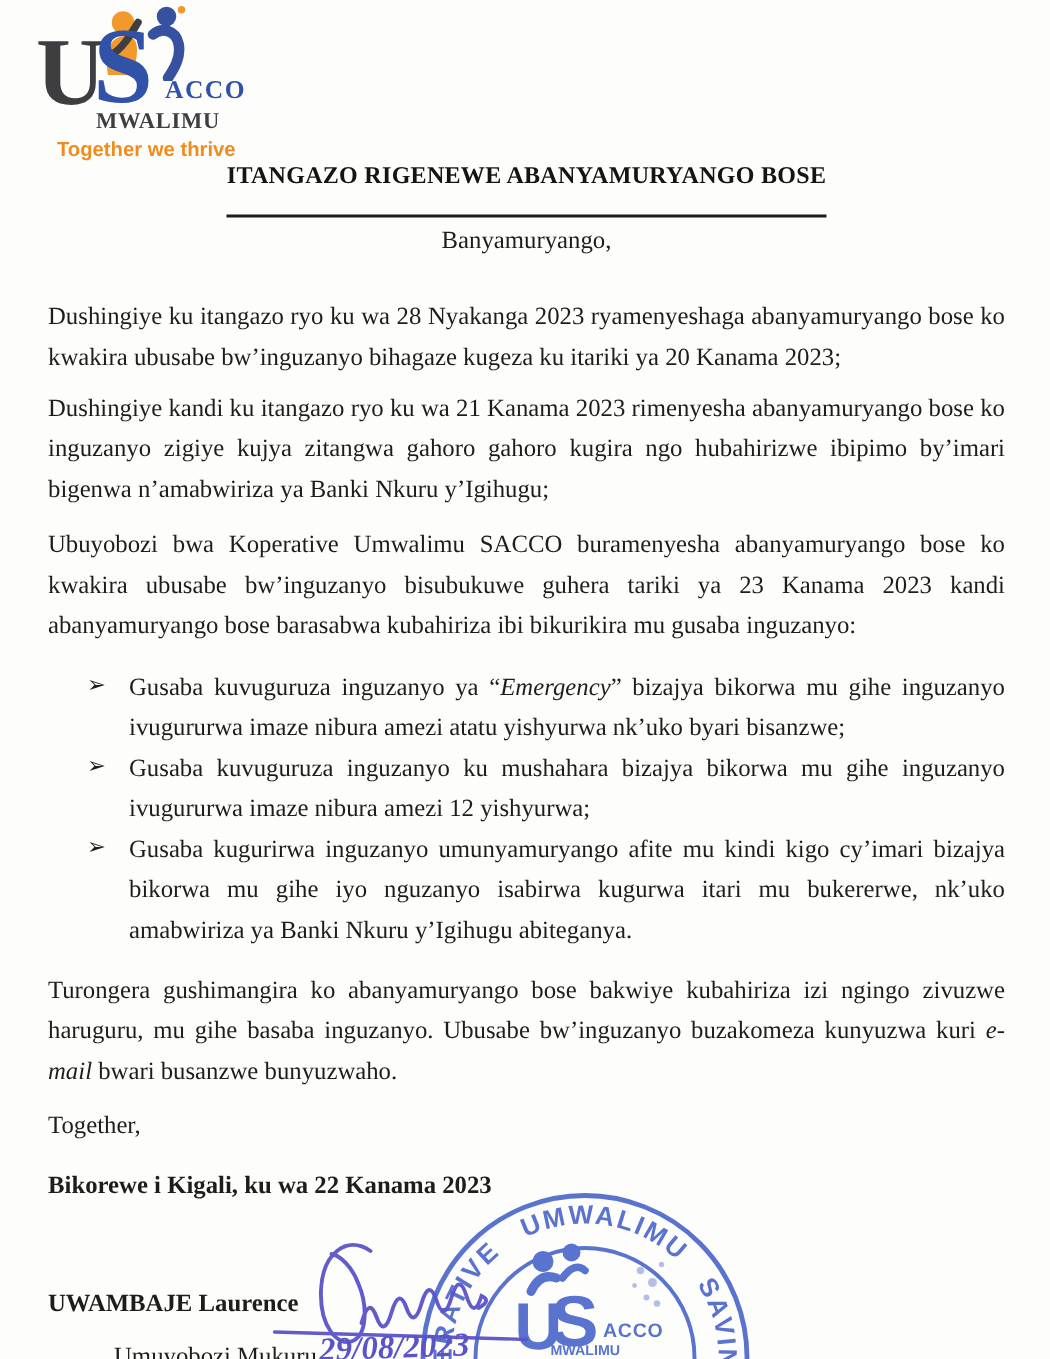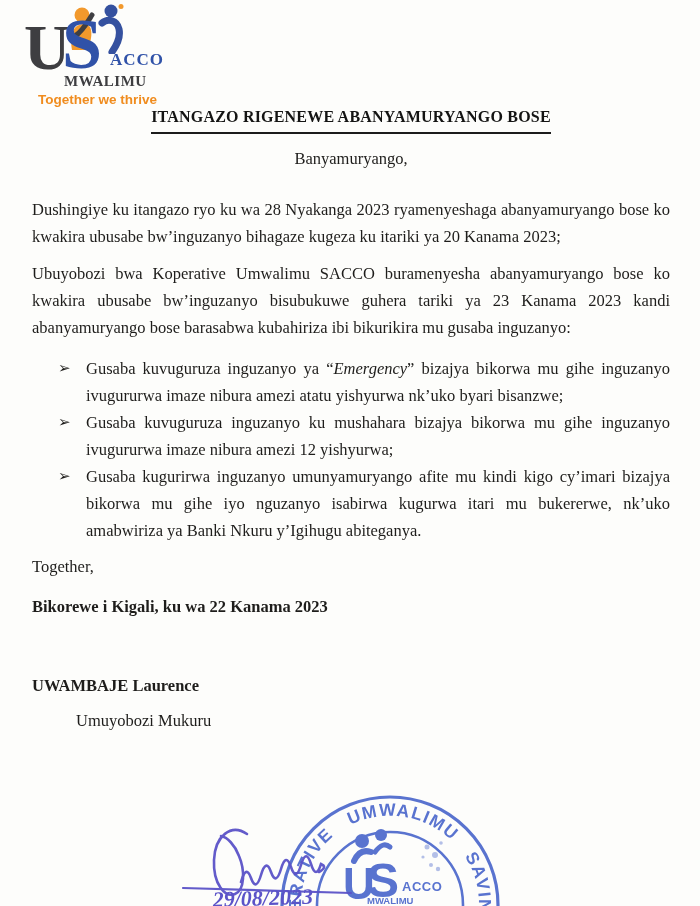--- a/index.html
+++ b/index.html
@@ -18,21 +18,21 @@
   .logo-s { position:absolute; left:44px; top:6px; font-size:72px; font-weight:bold; color:#3052a8; line-height:1; }
   .logo-acco { position:absolute; left:92px; top:48px; font-size:17px; font-weight:bold; color:#3052a8; letter-spacing:1px; }
   .logo-mwalimu { position:absolute; left:46px; top:71px; font-size:15px; font-weight:bold; color:#3e3e41; letter-spacing:0.5px; }
   .logo-tagline { position:absolute; left:20px; top:90px; font-size:13.5px; font-weight:bold; color:#f08c1e; font-family:"Liberation Sans", sans-serif; white-space:nowrap; }
 
   
   .content { padding:0 30px 0 32px; font-size:16.5px; line-height:27px; }
   .title-wrap { margin-top:103px; text-align:center; }
   .title-wrap span {
     font-weight:bold; font-size:16px; letter-spacing:0.2px; color:#141413;
-    border-bottom:2px solid #1c1c1b; padding-bottom:7px;
+    border-bottom:2px solid #1c1c1b; padding-bottom:17px;
   }
   .salutation { margin-top:15px;text-align:center; }
   .para { text-align:justify; }
   .p1 { margin-top:24px; }
   .p2 { margin-top:7px; }
   .p3 { margin-top:10px; }
   .bullets { margin-top:14px; }
   .bullet-row { display:flex; }
   .bullet-marker { width:28px; margin-left:26px; flex:none; font-size:15px; }
   .bullet-text { flex:1; text-align:justify; }
@@ -71,37 +71,39 @@
   </div>
 
   <div class="content">
     <div class="title-wrap">
       <span>ITANGAZO RIGENEWE ABANYAMURYANGO BOSE</span>
     </div>
 
     <p class="salutation">Banyamuryango,</p>
 
     <p class="para p1">Dushingiye ku itangazo ryo ku wa 28 Nyakanga 2023 ryamenyeshaga abanyamuryango bose ko kwakira ubusabe bw’inguzanyo bihagaze kugeza ku itariki ya 20 Kanama 2023;</p>
+    <p class="para p2">Dushingiye kandi ku itangazo ryo ku wa 21 Kanama 2023 rimenyesha abanyamuryango bose ko inguzanyo zigiye kujya zitangwa gahoro gahoro kugira ngo hubahirizwe ibipimo by’imari bigenwa n’amabwiriza ya Banki Nkuru y’Igihugu;</p>
     <p class="para p3">Ubuyobozi bwa Koperative Umwalimu SACCO buramenyesha abanyamuryango bose ko kwakira ubusabe bw’inguzanyo bisubukuwe guhera tariki ya 23 Kanama 2023 kandi abanyamuryango bose barasabwa kubahiriza ibi bikurikira mu gusaba inguzanyo:</p>
 
     <div class="bullets">
       <div class="bullet-row">
         <span class="bullet-marker">➢</span>
         <span class="bullet-text"><span>Gusaba kuvuguruza inguzanyo ya “</span><i>Emergency</i><span>” bizajya bikorwa mu gihe inguzanyo ivugururwa imaze nibura amezi atatu yishyurwa nk’uko byari bisanzwe;</span></span>
       </div>
       <div class="bullet-row">
         <span class="bullet-marker">➢</span>
         <span class="bullet-text"><span>Gusaba kuvuguruza inguzanyo ku mushahara bizajya bikorwa mu gihe inguzanyo ivugururwa imaze nibura amezi 12 yishyurwa;</span><i></i><span></span></span>
       </div>
       <div class="bullet-row">
         <span class="bullet-marker">➢</span>
         <span class="bullet-text"><span>Gusaba kugurirwa inguzanyo umunyamuryango afite mu kindi kigo cy’imari bizajya bikorwa mu gihe iyo nguzanyo isabirwa kugurwa itari mu bukererwe, nk’uko amabwiriza ya Banki Nkuru y’Igihugu abiteganya.</span><i></i><span></span></span>
       </div>
     </div>
 
+    <p class="para closing"><span>Turongera gushimangira ko abanyamuryango bose bakwiye kubahiriza izi ngingo zivuzwe haruguru, mu gihe basaba inguzanyo. Ubusabe bw’inguzanyo buzakomeza kunyuzwa kuri </span><i>e-mail</i><span> bwari busanzwe bunyuzwaho.</span></p>
 
     <p class="thanks">Together,</p>
     <p class="place-date">Bikorewe i Kigali, ku wa 22 Kanama 2023</p>
 
     <p class="sig-name">UWAMBAJE Laurence</p>
     <p class="sig-role">Umuyobozi Mukuru</p>
   </div>
 
   <svg class="stamp" width="270" height="270" viewBox="0 0 270 270" style="opacity:0.92">
     <g stroke="#4c68cc" fill="none">

